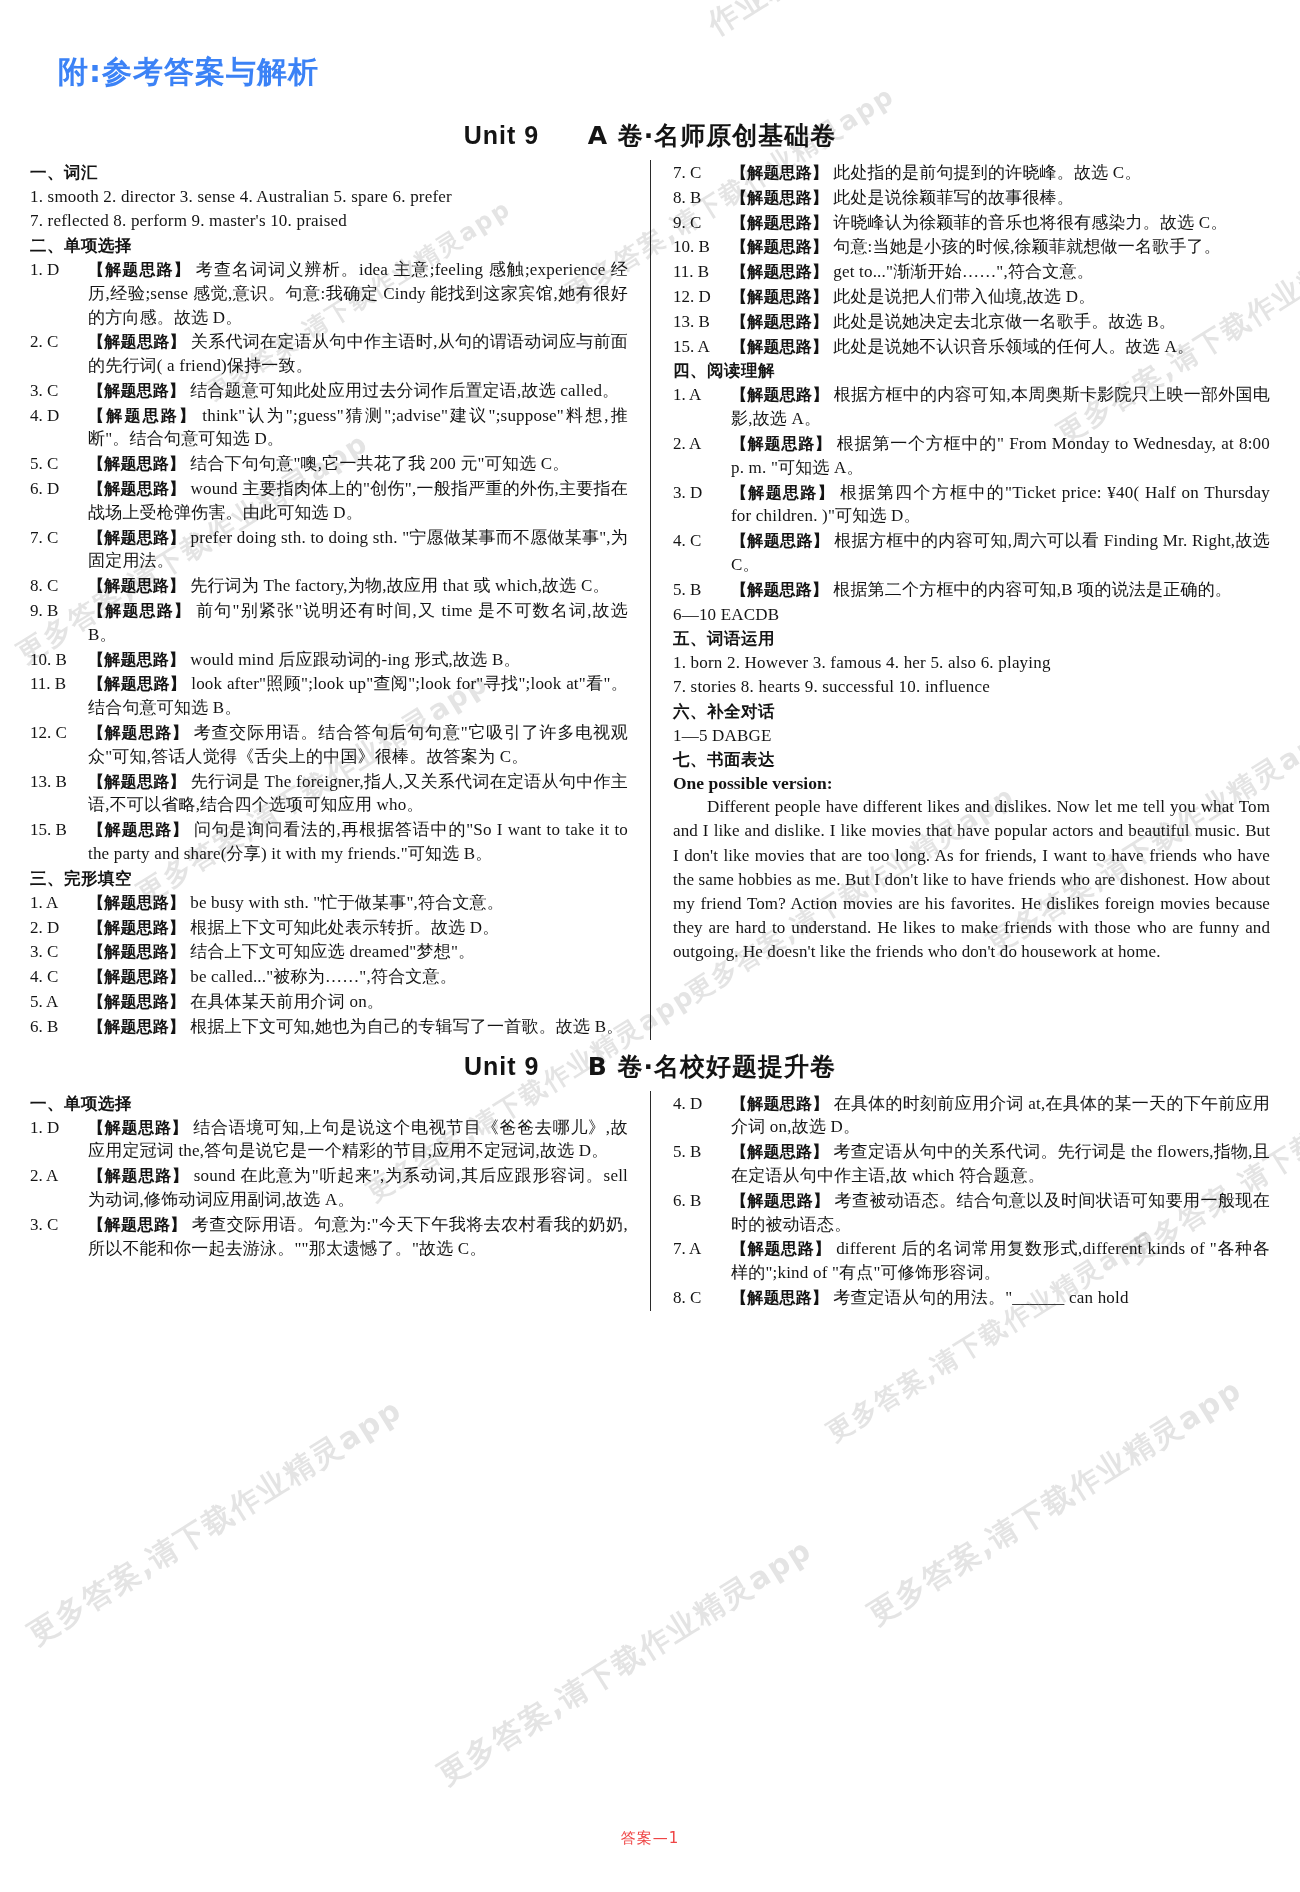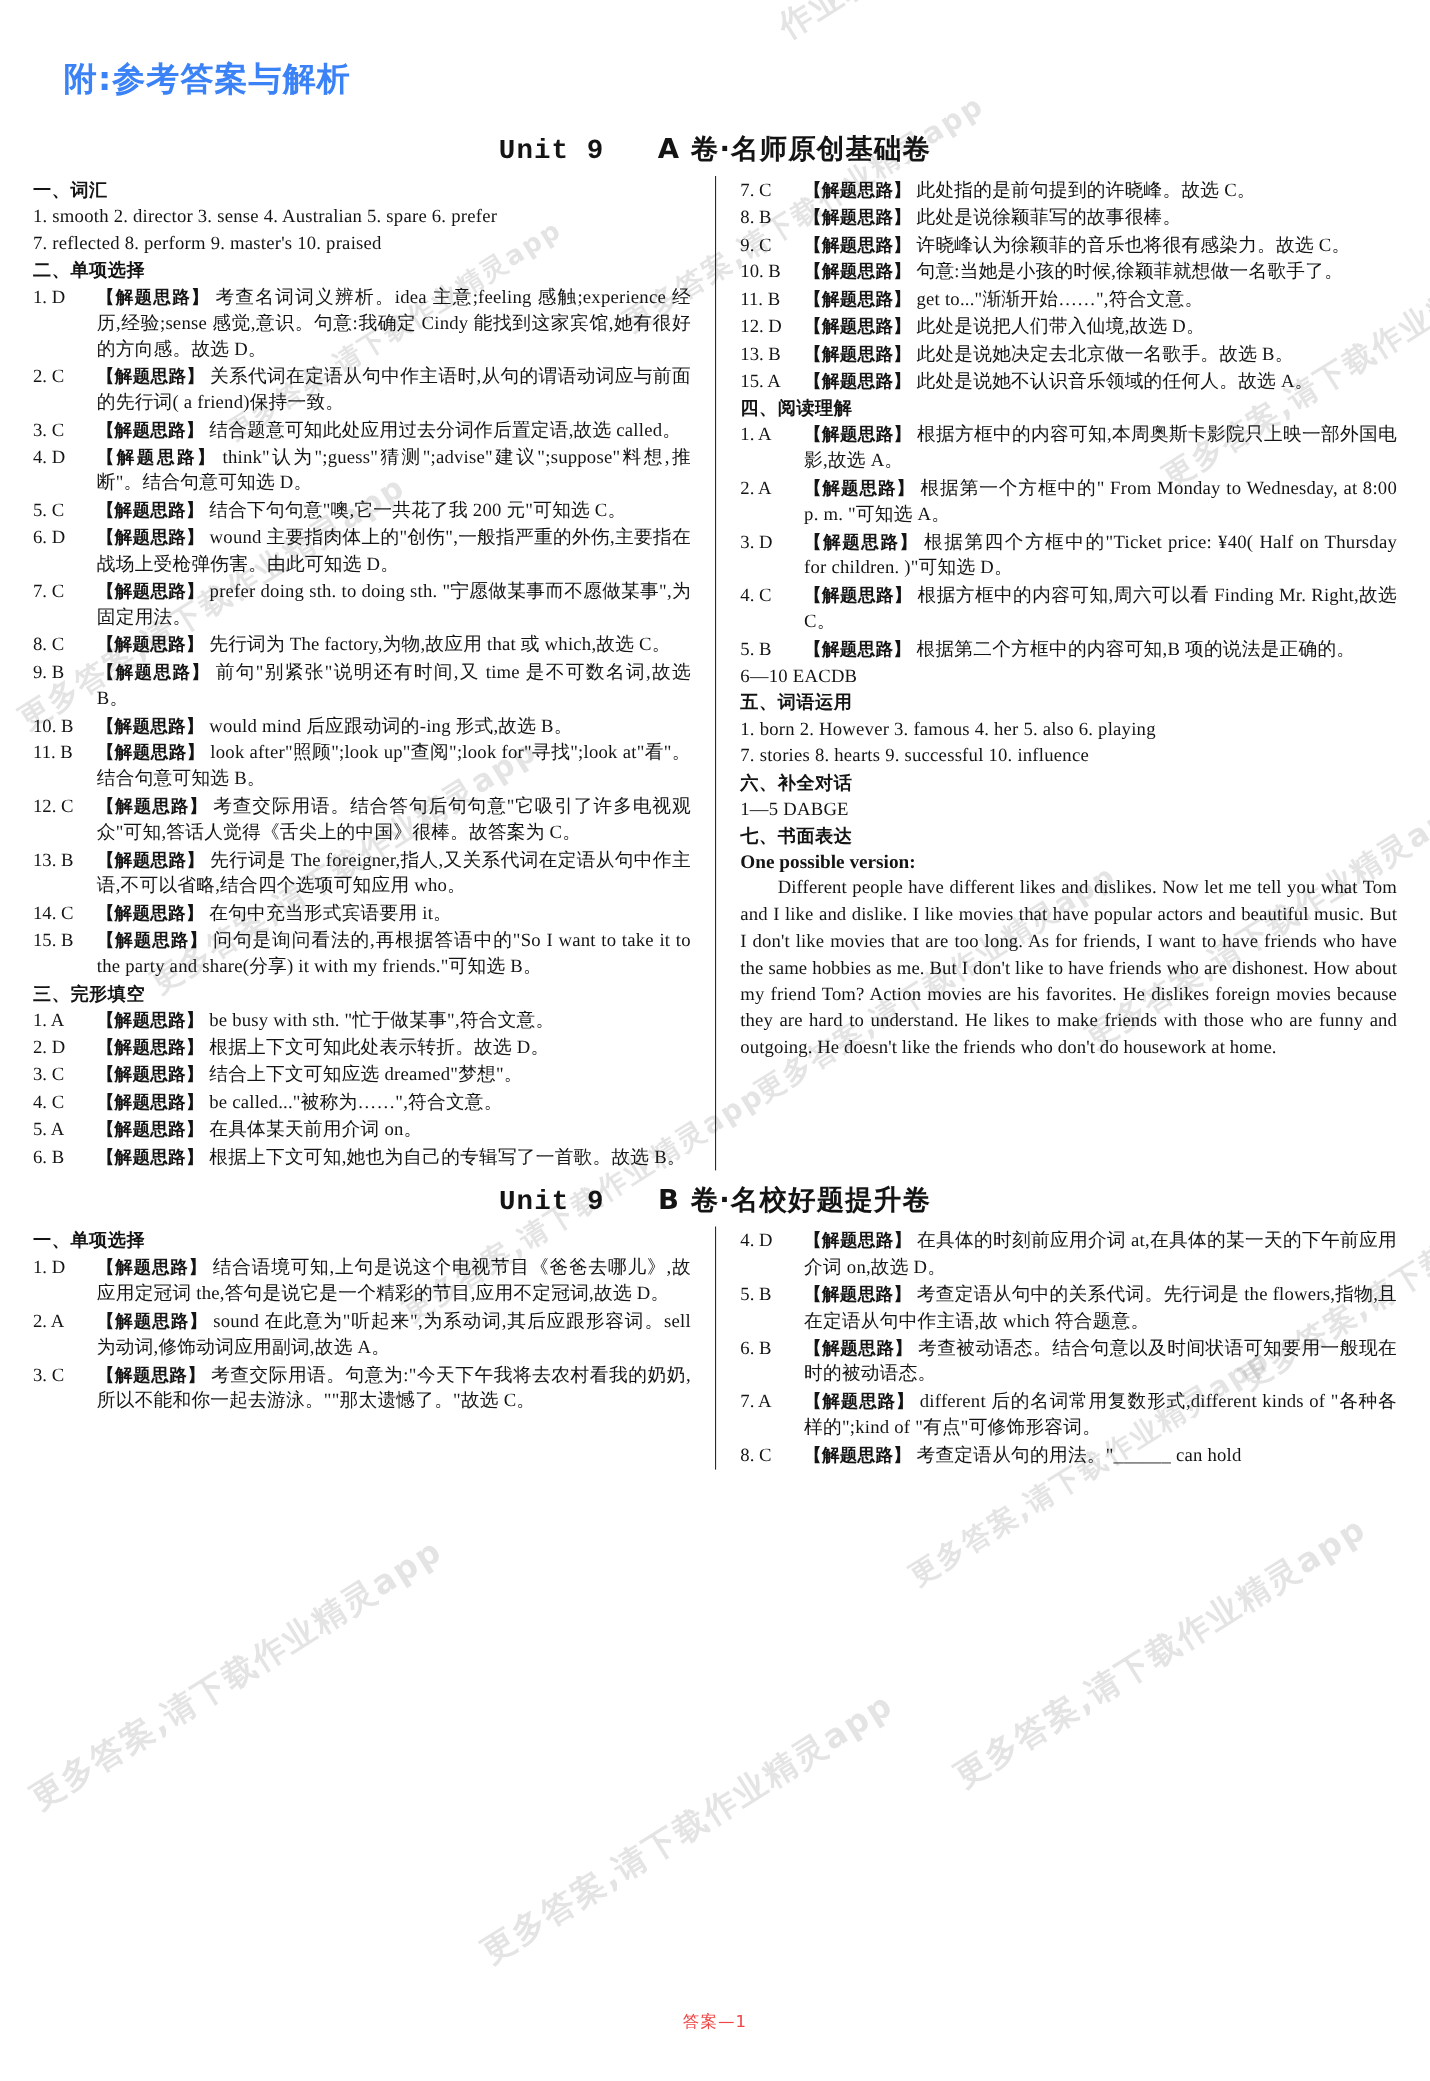--- a/index.html
+++ b/index.html
@@ -54,21 +54,21 @@
 
   .sheet-title {
     text-align: center;
     font-family: "DejaVu Sans", sans-serif;
     font-weight: 700;
     font-size: 25px;
     margin: 0 0 8px 0;
     letter-spacing: 1px;
   }
   .sheet-title .en {
-    font-family: Liberation Mono, monospace;
+    font-family: Liberation Sans, sans-serif;
     font-weight: 700;
   }
 
   
   .cols {
     display: flex;
     align-items: stretch;
     position: relative;
   }
   .col {
@@ -239,24 +239,20 @@
           </div>
           <div class="item">
             <span class="num">12. C</span>
             <span class="body"><span class="tag">【解题思路】</span><span>考查交际用语。结合答句后句句意"它吸引了许多电视观众"可知,答话人觉得《舌尖上的中国》很棒。故答案为 C。</span></span>
           </div>
           <div class="item">
             <span class="num">13. B</span>
             <span class="body"><span class="tag">【解题思路】</span><span>先行词是 The foreigner,指人,又关系代词在定语从句中作主语,不可以省略,结合四个选项可知应用 who。</span></span>
           </div>
           <div class="item">
-            <span class="num">14. C</span>
-            <span class="body"><span class="tag">【解题思路】</span><span>在句中充当形式宾语要用 it。</span></span>
-          </div>
-          <div class="item">
             <span class="num">15. B</span>
             <span class="body"><span class="tag">【解题思路】</span><span>问句是询问看法的,再根据答语中的"So I want to take it to the party and share(分享) it with my friends."可知选 B。</span></span>
           </div>
         </div>
 
       <div class="sec-head">三、完形填空</div>
       <div id="cloze-left">
           <div class="item">
             <span class="num">1. A</span>
             <span class="body"><span class="tag">【解题思路】</span><span>be busy with sth. "忙于做某事",符合文意。</span></span>

